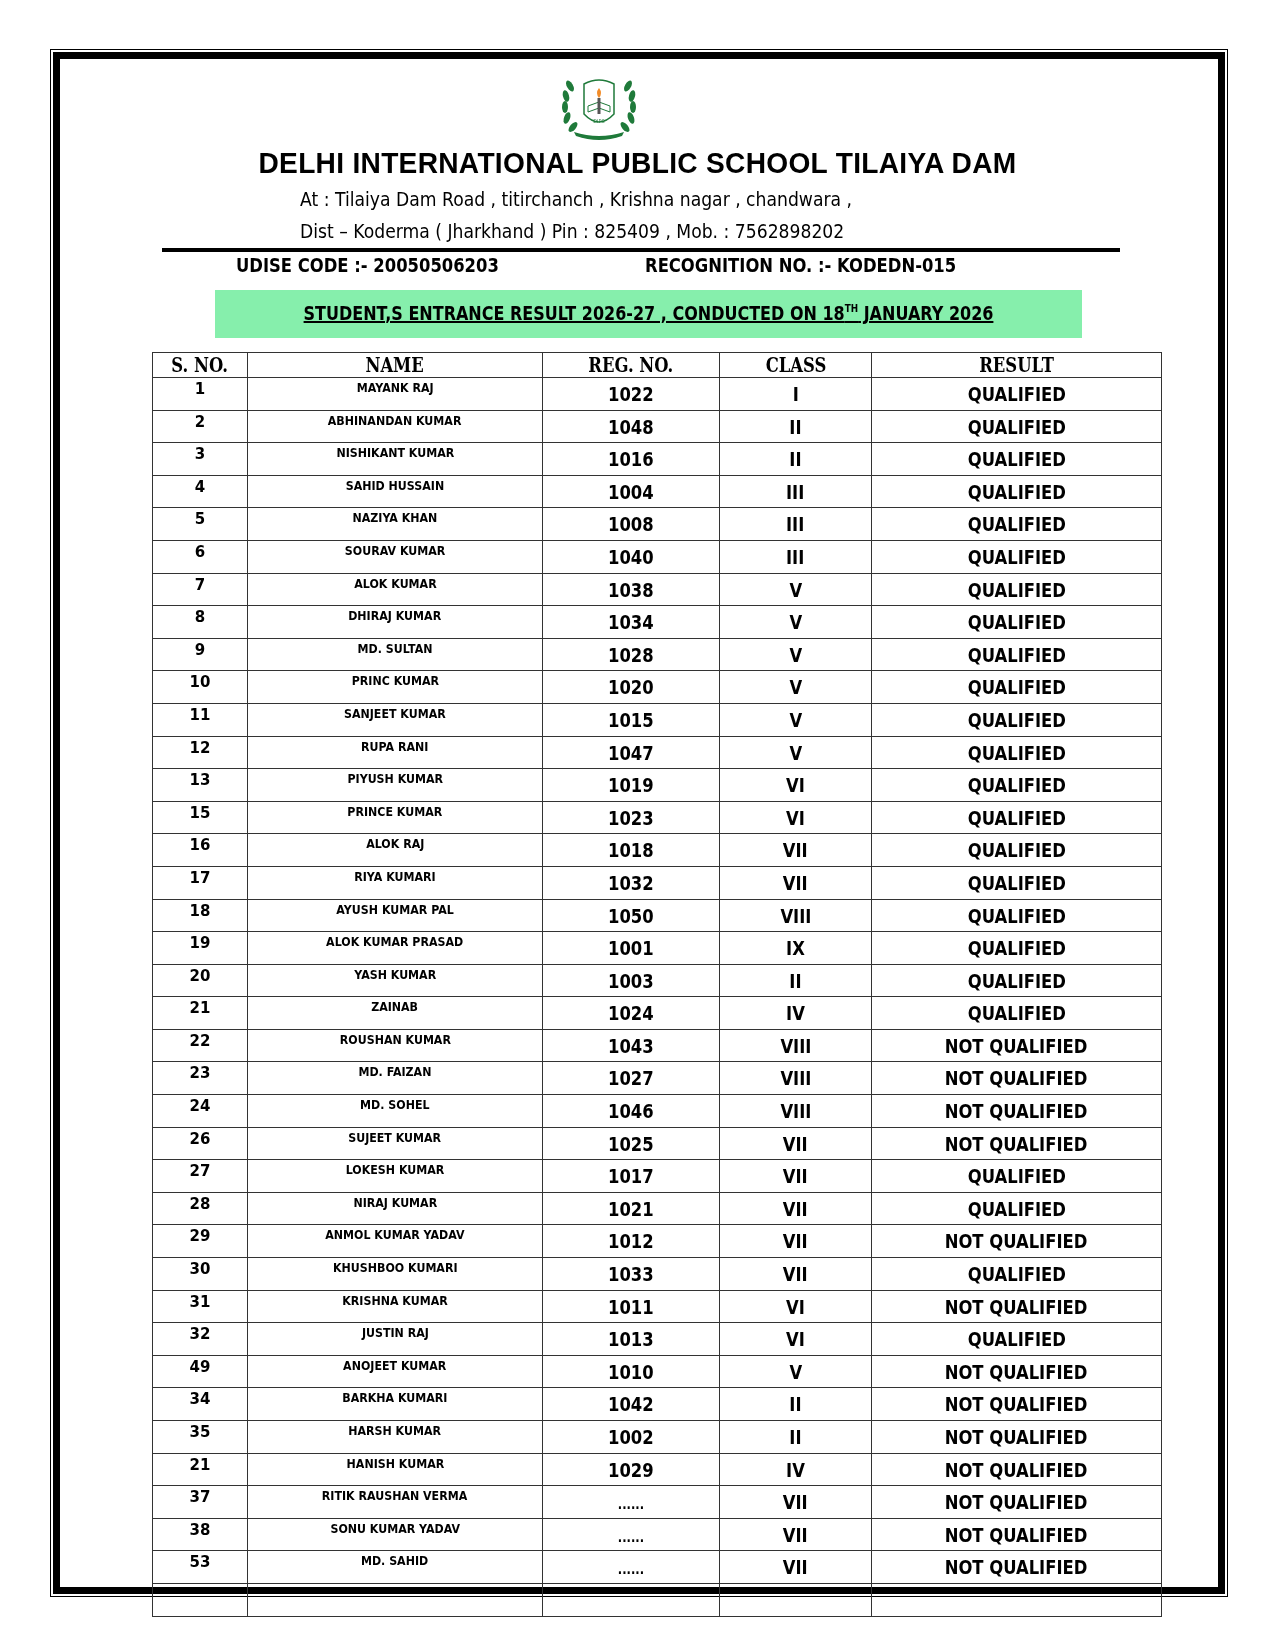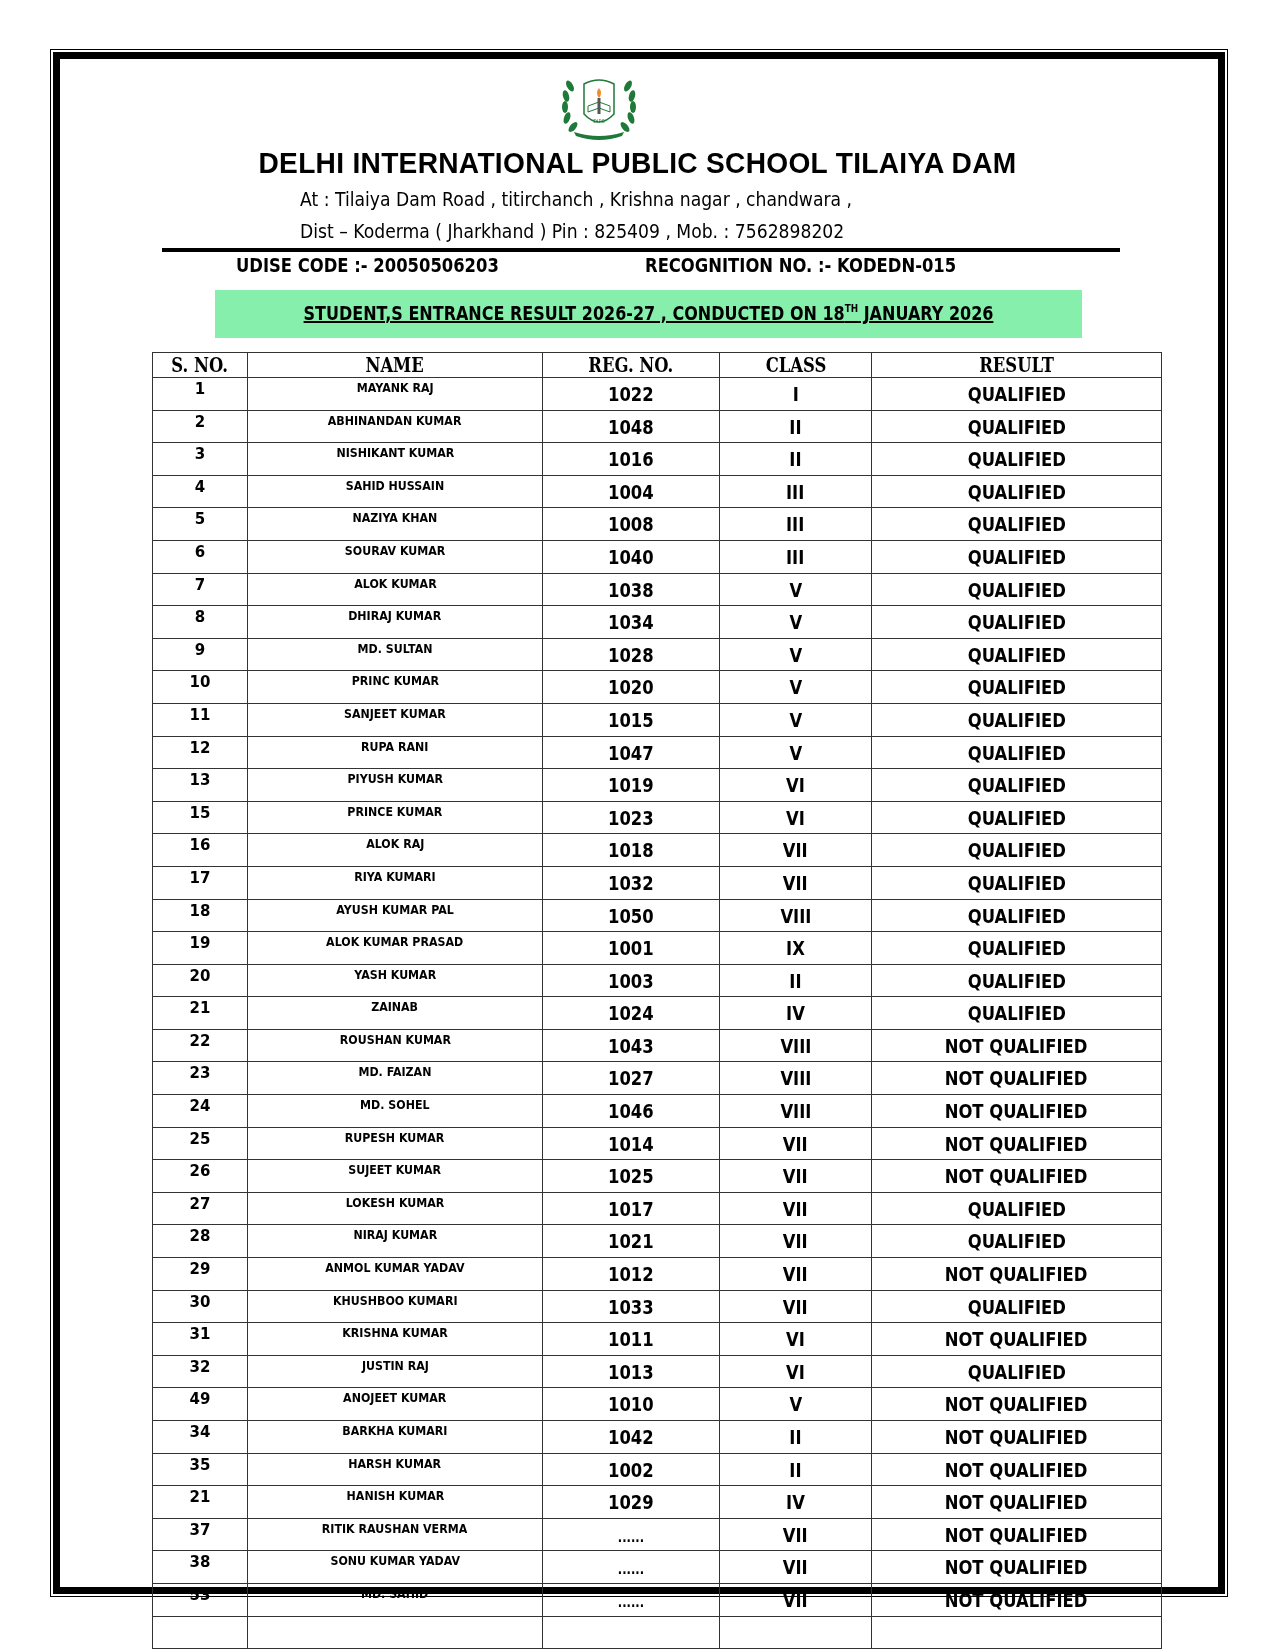--- a/index.html
+++ b/index.html
@@ -253,27 +253,20 @@
         <td class="res"><span>NOT QUALIFIED</span></td>
       </tr>
       <tr>
         <td class="sno"><span>24</span></td>
         <td class="name"><span>MD. SOHEL</span></td>
         <td class="reg"><span>1046</span></td>
         <td class="cls"><span>VIII</span></td>
         <td class="res"><span>NOT QUALIFIED</span></td>
       </tr>
       <tr>
-        <td class="sno"><span>25</span></td>
-        <td class="name"><span>RUPESH KUMAR</span></td>
-        <td class="reg"><span>1014</span></td>
-        <td class="cls"><span>VII</span></td>
-        <td class="res"><span>NOT QUALIFIED</span></td>
-      </tr>
-      <tr>
         <td class="sno"><span>26</span></td>
         <td class="name"><span>SUJEET KUMAR</span></td>
         <td class="reg"><span>1025</span></td>
         <td class="cls"><span>VII</span></td>
         <td class="res"><span>NOT QUALIFIED</span></td>
       </tr>
       <tr>
         <td class="sno"><span>27</span></td>
         <td class="name"><span>LOKESH KUMAR</span></td>
         <td class="reg"><span>1017</span></td>

